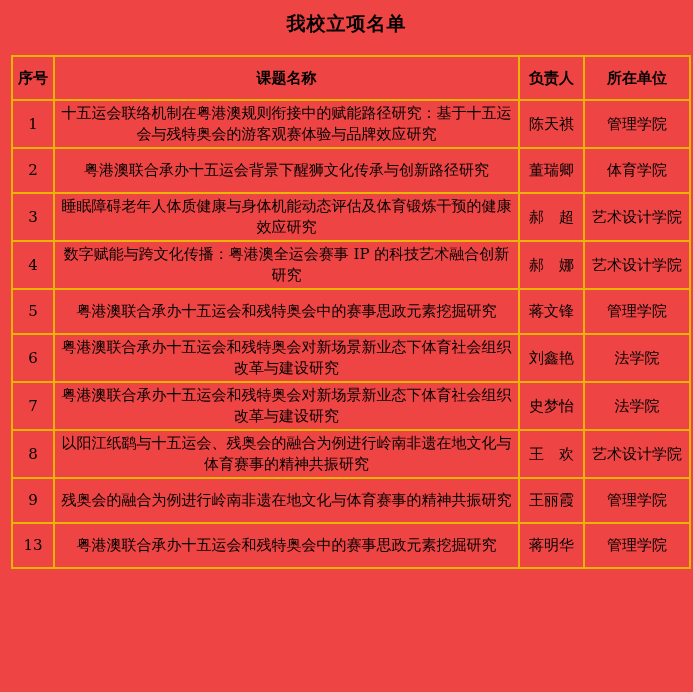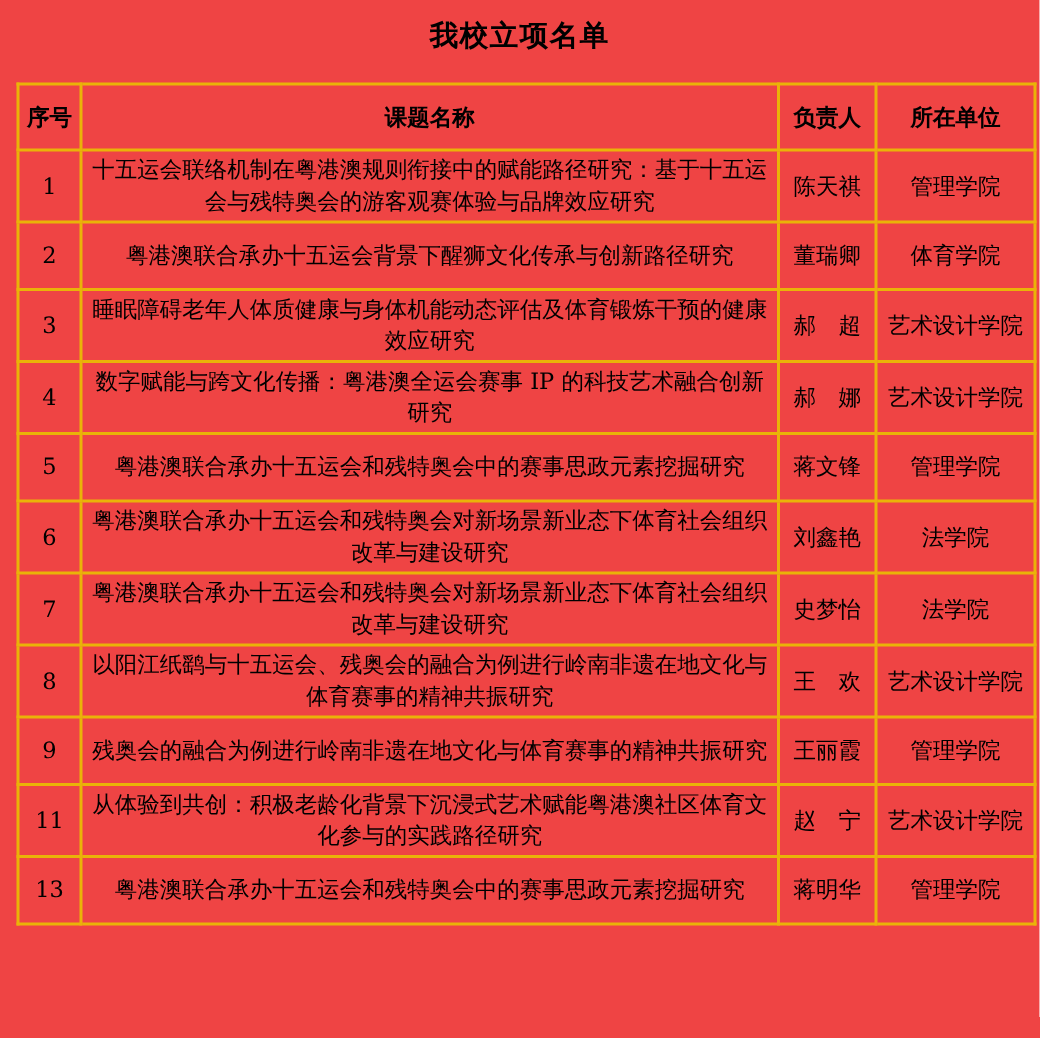--- a/index.html
+++ b/index.html
@@ -137,26 +137,20 @@
     </tr>
 
     <tr>
       <td class="c-no">9</td>
       <td class="c-title">残奥会的融合为例进行岭南非遗在地文化与体育赛事的精神共振研究</td>
       <td class="c-leader">王丽霞</td>
       <td class="c-unit">管理学院</td>
     </tr>
 
 
-    <tr>
-      <td class="c-no">11</td>
-      <td class="c-title">从体验到共创：积极老龄化背景下沉浸式艺术赋能粤港澳社区体育文化参与的实践路径研究</td>
-      <td class="c-leader">赵　宁</td>
-      <td class="c-unit">艺术设计学院</td>
-    </tr>
 
 
     <tr>
       <td class="c-no">13</td>
       <td class="c-title">粤港澳联合承办十五运会和残特奥会中的赛事思政元素挖掘研究</td>
       <td class="c-leader">蒋明华</td>
       <td class="c-unit">管理学院</td>
     </tr>
   </tbody>
   </table>

